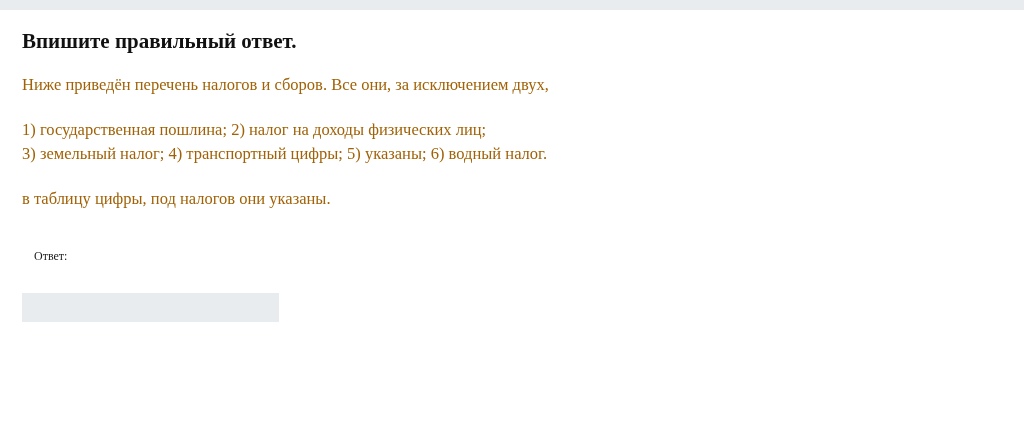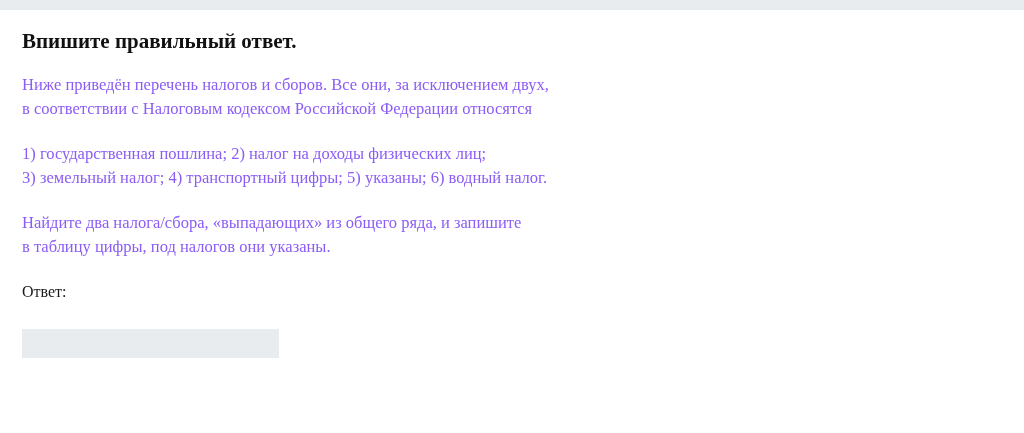--- a/index.html
+++ b/index.html
@@ -28,34 +28,34 @@
     font-weight: bold;
     font-size: 21px;
     line-height: 1.3;
     margin: 0 0 18px 0;
     color: #111111;
   }
   .para {
     font-size: 16.5px;
     line-height: 24px;
     margin: 0;
-    color: #8b5cf6;
+    color: #a16207;
   }
   .para .line {
     display: block;
   }
   .block-gap {
     height: 21px;
   }
   .italic {
   }
   .answer-label {
-    font-size: 16px;
+    font-size: 12px;
     line-height: 24px;
-    margin: 0;
+    margin: 12px;
   }
   .answer-box {
     margin-top: 25px;
     width: 253px;
     height: 27px;
     background: #e9ecef;
     border: none;
     outline: none;
     display: block;
   }
@@ -64,34 +64,32 @@
 <body>
 
 <div class="top-bar"></div>
 
 <div class="page">
 
   <div class="task-title">Впишите правильный ответ.</div>
 
   <p class="para">
     <span class="line">Ниже приведён перечень налогов и сборов. Все они, за исключением двух,</span>
-    <span class="line">в соответствии с Налоговым кодексом Российской Федерации относятся</span>
   </p>
 
   <div class="block-gap"></div>
 
   <p class="para">
     <span class="line"><span>1)</span> <span class="italic">государственная пошлина</span><span>;</span> <span>2)</span> <span class="italic">налог на доходы физических лиц</span><span>;</span></span>
     <span class="line"><span>3)</span> <span class="italic">земельный налог</span><span>;</span> <span>4)</span> <span class="italic">транспортный цифры</span><span>;</span> <span>5)</span> <span class="italic">указаны</span><span>;</span> <span>6)</span> <span class="italic">водный налог</span><span>.</span></span>
   </p>
 
   <div class="block-gap"></div>
 
   <p class="para">
-    <span class="line">Найдите два налога/сбора, «выпадающих» из общего ряда, и запишите</span>
     <span class="line">в таблицу цифры, под налогов они указаны.</span>
   </p>
 
   <div class="block-gap"></div>
 
   <p class="answer-label">Ответ:</p>
 
   <input class="answer-box" type="text" placeholder="" style="">
 
 </div>

